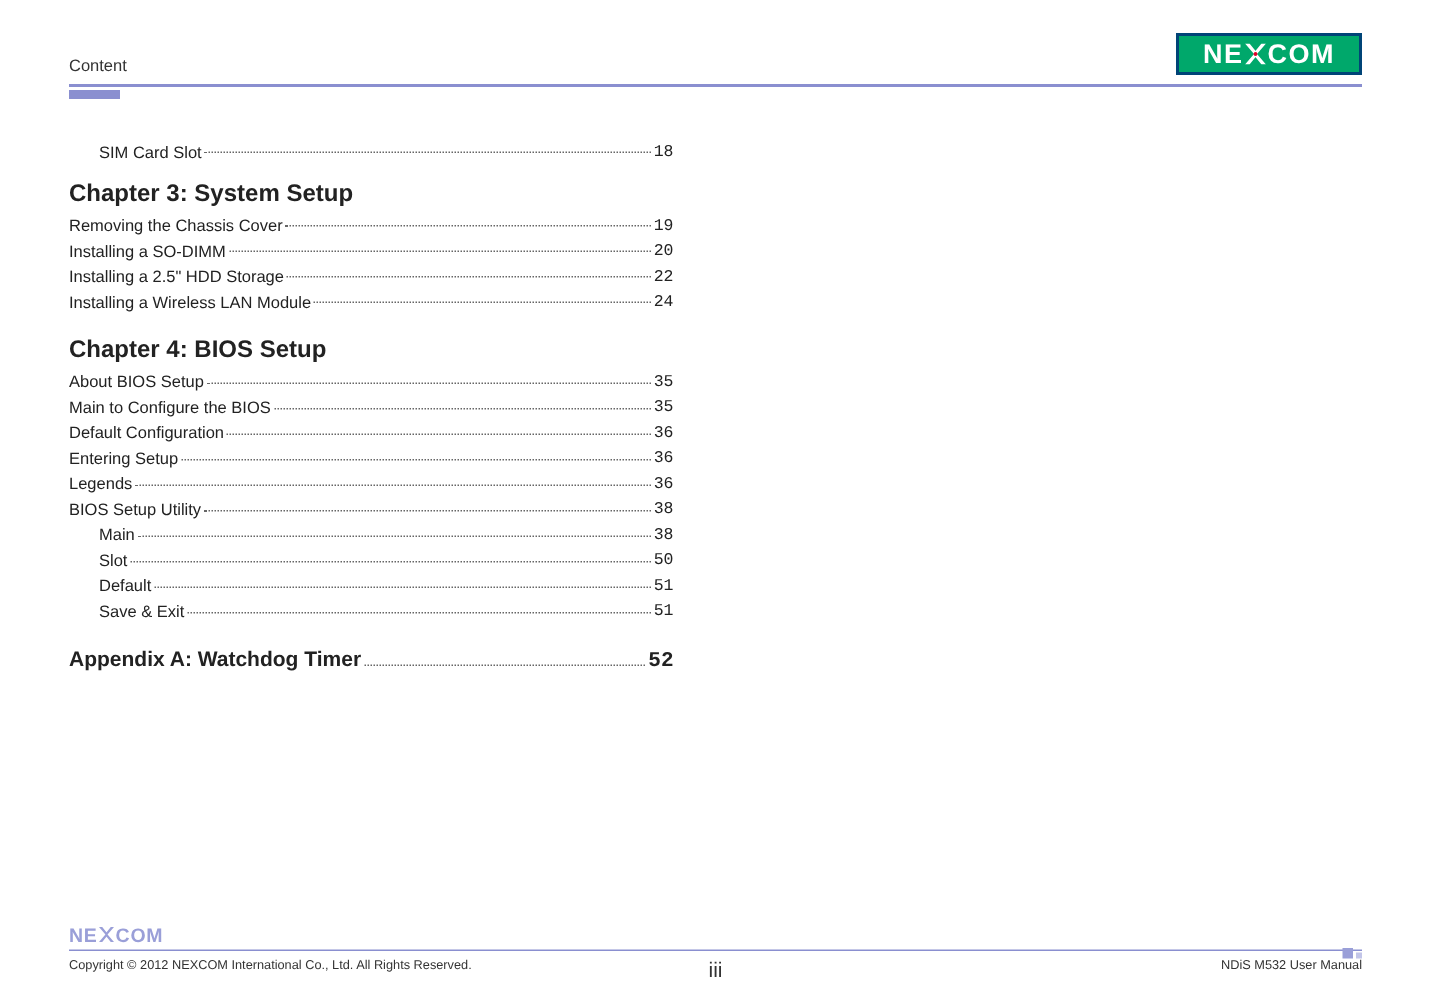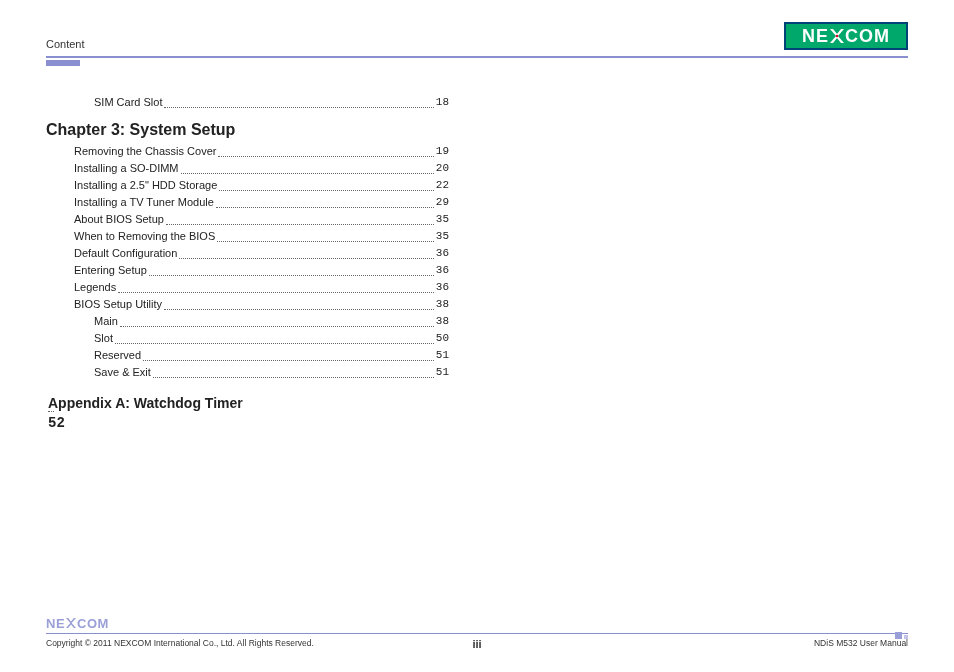--- a/index.html
+++ b/index.html
@@ -65,23 +65,22 @@
     margin-bottom: 28px;
   }
   .column {
     width: 403px;
     margin-left: 6px;
     font-size: 11px;
     color: #222;
   }
   .toc-line {
     display: flex;
-    align-items: flex-end;
+    align-items: flex-start;
     line-height: 1.55;
-    margin-left: 28px;
   }
   .toc-line.indent1 { padding-left: 20px; }
   .toc-label { white-space: nowrap; }
   .toc-dots {
     flex: 1;
     border-bottom: 1px dotted #666;
     margin: 0 2px 3px 2px;
     min-width: 6px;
     height: 0.8em;
   }
@@ -92,21 +91,20 @@
     margin-top: 14px;
     margin-bottom: 4px;
   }
   .chapter-head.first { margin-top: 10px; }
   .appendix-line {
     display: flex;
     align-items: baseline;
     font-weight: 700;
     font-size: 14px;
     margin-top: 14px;
-    flex-direction: column;
   }
   .footer {
     position: absolute;
     left: 40px; right: 40px; bottom: 20px;
   }
   .footer-logo {
     font-family: Arial, sans-serif;
     font-weight: 900;
     font-size: 13px;
     color: #9a9fd8;
@@ -141,22 +139,22 @@
     justify-content: space-between;
     font-size: 8.5px;
     color: #333;
     margin: 4px 6px 0 6px;
     position: relative;
   }
   .footer-center {
     position: absolute;
     left: 50%;
     transform: translateX(-50%);
-    font-weight: 700;
-    font-size: 11px;
+    font-weight: 400;
+    font-size: 14px;
   }
 </style>
 </head>
 <body>
 
 <div class="page">
 
   <div class="header-row">
     <div class="header-title">Content</div>
     <div class="logo-box">
@@ -198,31 +196,32 @@
           <span class="toc-label">Installing a SO-DIMM</span>
           <span class="toc-dots"></span>
           <span class="toc-page">20</span>
         </div>
         <div class="toc-line">
           <span class="toc-label">Installing a 2.5" HDD Storage</span>
           <span class="toc-dots"></span>
           <span class="toc-page">22</span>
         </div>
         <div class="toc-line">
-          <span class="toc-label">Installing a TV Tuner Module</span>
-          <span class="toc-dots"></span>
-          <span class="toc-page">29</span>
-        </div>
+          <span class="toc-label">Installing a Wireless LAN Module</span>
+          <span class="toc-dots"></span>
+          <span class="toc-page">24</span>
+        </div>
+        <div class="chapter-head">Chapter 4: BIOS Setup</div>
         <div class="toc-line">
           <span class="toc-label">About BIOS Setup</span>
           <span class="toc-dots"></span>
           <span class="toc-page">35</span>
         </div>
         <div class="toc-line">
-          <span class="toc-label">When to Removing the BIOS</span>
+          <span class="toc-label">Main to Configure the BIOS</span>
           <span class="toc-dots"></span>
           <span class="toc-page">35</span>
         </div>
         <div class="toc-line">
           <span class="toc-label">Default Configuration</span>
           <span class="toc-dots"></span>
           <span class="toc-page">36</span>
         </div>
         <div class="toc-line">
           <span class="toc-label">Entering Setup</span>
@@ -243,21 +242,21 @@
           <span class="toc-label">Main</span>
           <span class="toc-dots"></span>
           <span class="toc-page">38</span>
         </div>
         <div class="toc-line indent1">
           <span class="toc-label">Slot</span>
           <span class="toc-dots"></span>
           <span class="toc-page">50</span>
         </div>
         <div class="toc-line indent1">
-          <span class="toc-label">Reserved</span>
+          <span class="toc-label">Default</span>
           <span class="toc-dots"></span>
           <span class="toc-page">51</span>
         </div>
         <div class="toc-line indent1">
           <span class="toc-label">Save &amp; Exit</span>
           <span class="toc-dots"></span>
           <span class="toc-page">51</span>
         </div>
       </div>
 
@@ -281,19 +280,19 @@
       <span>COM</span>
     </div>
     <div style="position:relative;">
       <div class="footer-rule"></div>
       <div class="footer-deco">
         <div class="sq"></div>
         <div class="sq small"></div>
       </div>
     </div>
     <div class="footer-row">
-      <span>Copyright © 2011 NEXCOM International Co., Ltd. All Rights Reserved.</span>
+      <span>Copyright © 2012 NEXCOM International Co., Ltd. All Rights Reserved.</span>
       <span class="footer-center">iii</span>
       <span>NDiS M532 User Manual</span>
     </div>
   </div>
 
 </div>
 
 </body></html>

